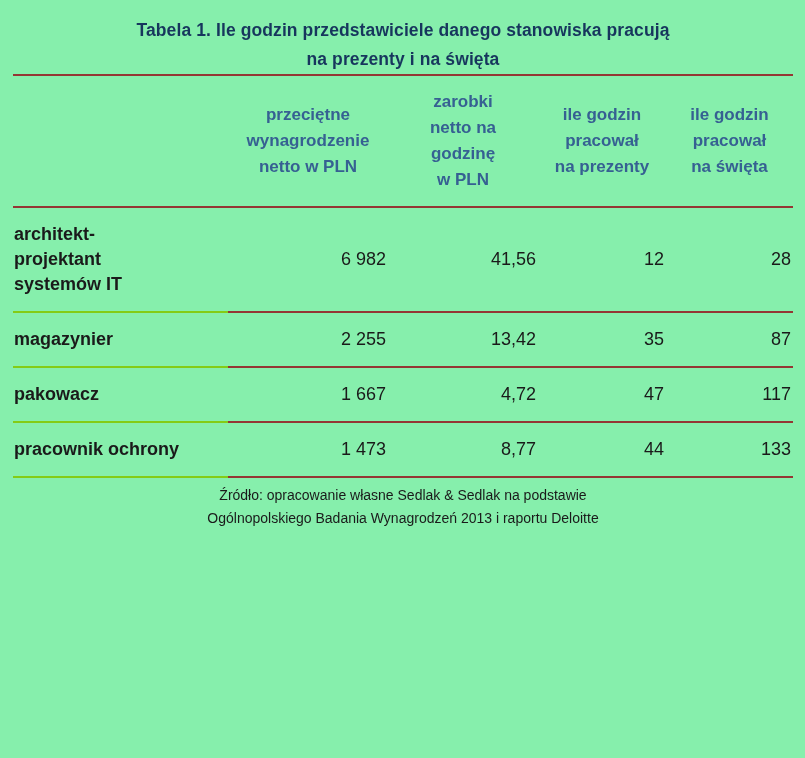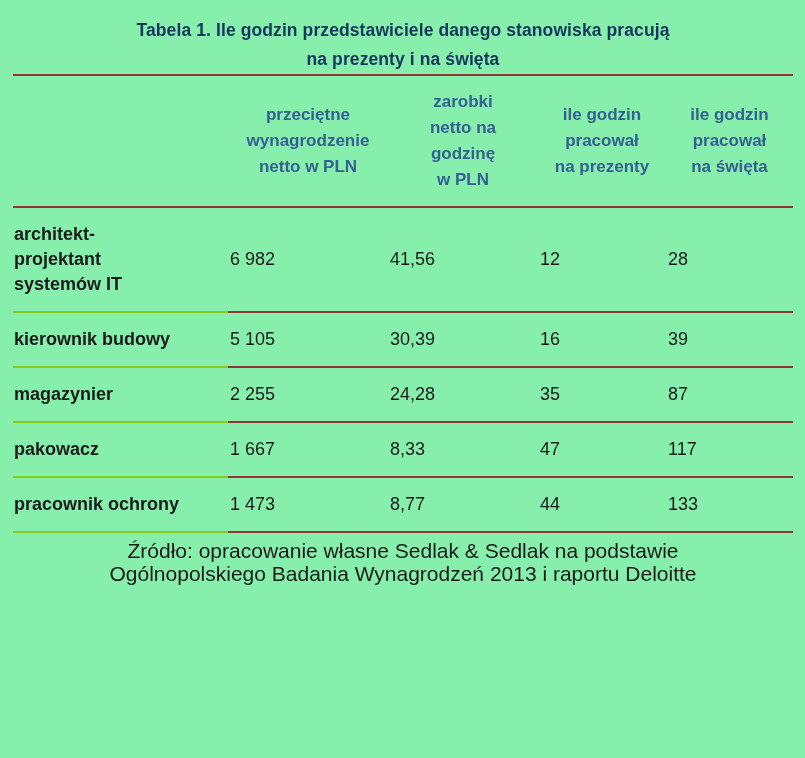--- a/index.html
+++ b/index.html
@@ -49,33 +49,33 @@
     font-size: 18px;
     font-weight: bold;
     color: #1A1A1A;
     line-height: 25px;
     white-space: pre-line;
     vertical-align: middle;
     padding: 14px 2px 14px 1px;
     border-bottom: 2px solid #84cc16;
   }
   table.salary-table tbody td {
-    text-align: left;
+    text-align: right;
     font-size: 18px;
     font-weight: normal;
     color: #1A1A1A;
     vertical-align: middle;
     padding: 4px 2px;
     border-bottom: 2px solid #943634;
   }
   .source-note {
     margin-top: 6px;
     text-align: center;
     color: #1A1A1A;
-    font-size: 21px;
+    font-size: 14px;
     line-height: 23px;
   }
 </style>
 </head>
 <body>
 
 <div class="page">
 
   <div class="title-block">
     <div>Tabela 1. Ile godzin przedstawiciele danego stanowiska pracują</div>
@@ -112,37 +112,30 @@
       <tr>
         <th class="job-cell">architekt-
 projektant
 systemów IT</th>
         <td>6 982</td>
         <td>41,56</td>
         <td>12</td>
         <td>28</td>
       </tr>
       <tr>
-        <th class="job-cell">kierownik budowy</th>
-        <td>5 105</td>
-        <td>30,39</td>
-        <td>16</td>
-        <td>39</td>
-      </tr>
-      <tr>
         <th class="job-cell">magazynier</th>
         <td>2 255</td>
-        <td>24,28</td>
+        <td>13,42</td>
         <td>35</td>
         <td>87</td>
       </tr>
       <tr>
         <th class="job-cell">pakowacz</th>
         <td>1 667</td>
-        <td>8,33</td>
+        <td>4,72</td>
         <td>47</td>
         <td>117</td>
       </tr>
       <tr>
         <th class="job-cell">pracownik ochrony</th>
         <td>1 473</td>
         <td>8,77</td>
         <td>44</td>
         <td>133</td>
       </tr>

